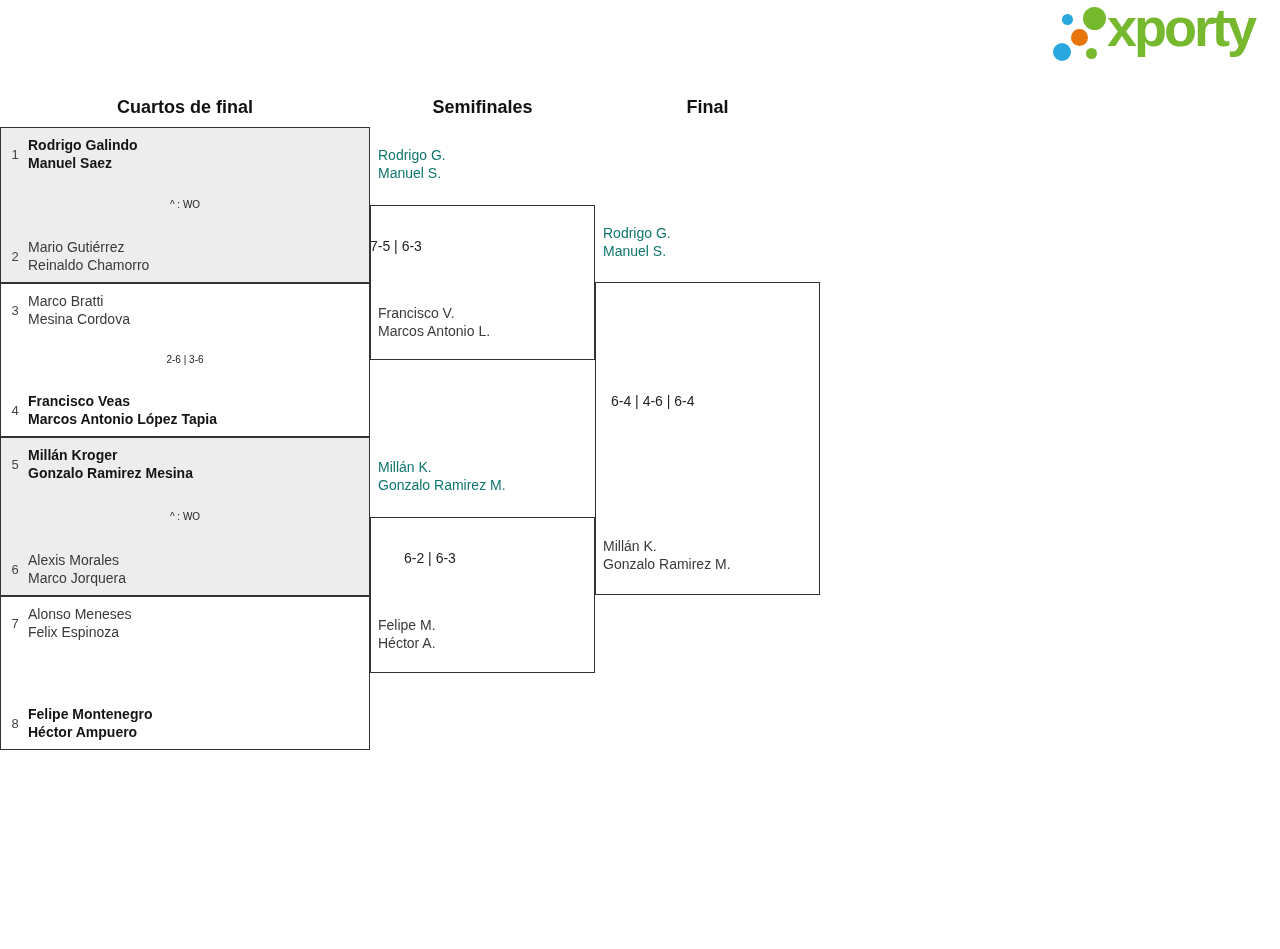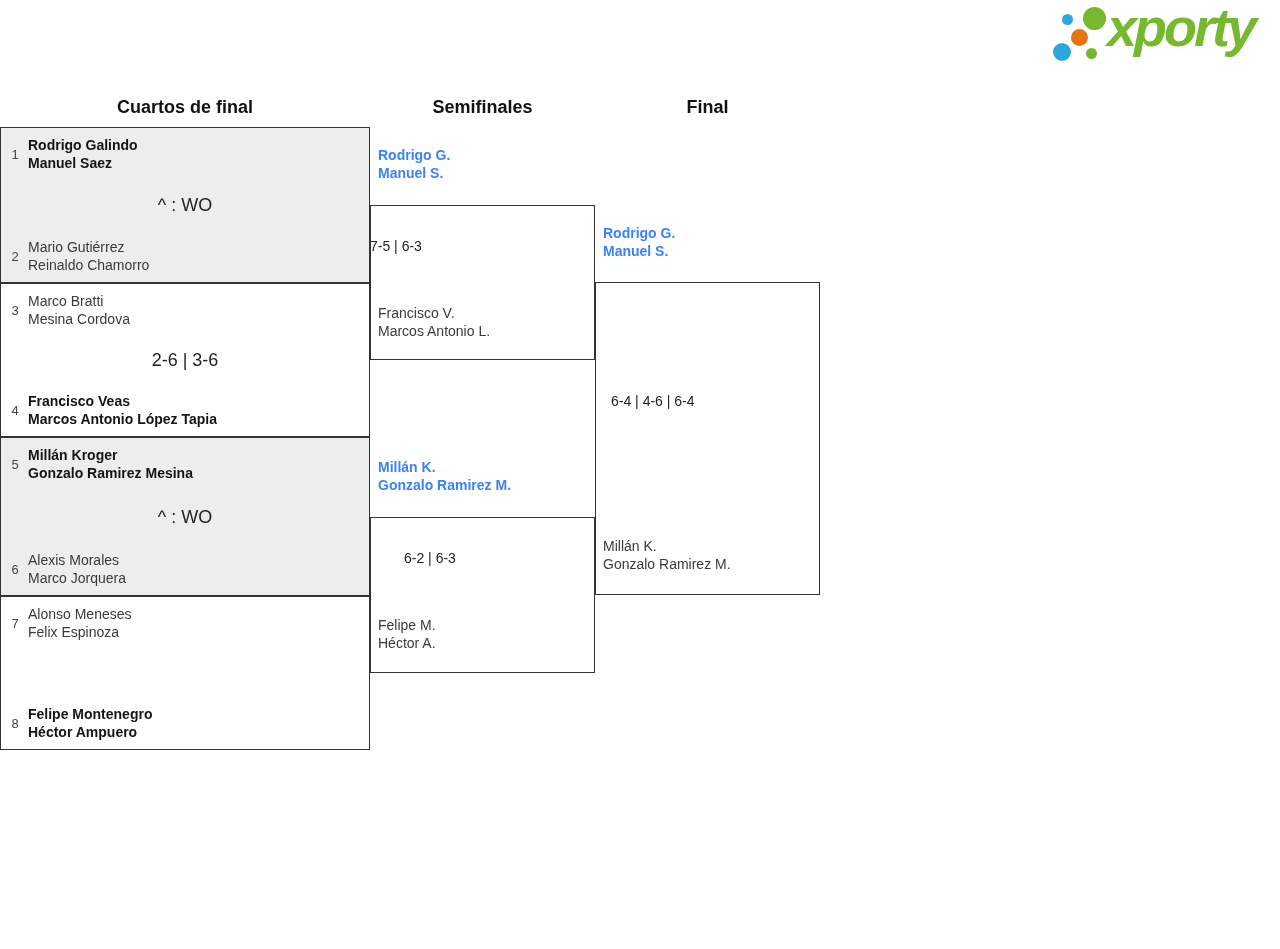--- a/index.html
+++ b/index.html
@@ -4,21 +4,21 @@
 <style>
   html,body{margin:0;padding:0;background:#fff;}
   .page{position:relative;width:1280px;height:949px;background:#fff;
         font-family:"Liberation Sans","DejaVu Sans",sans-serif;color:#141414;overflow:hidden;}
 
   
   .title{position:absolute;left:4px;top:1px;font-size:28px;line-height:32px;
          font-weight:600;letter-spacing:-0.3px;color:#141414;}
 
   
-  .logo{position:absolute;left:1050px;top:2px;width:228px;height:66px;display:block;text-decoration:none;font-style:italic;}
+  .logo{position:absolute;left:1050px;top:2px;width:228px;height:66px;display:block;text-decoration:none;}
   .dot{position:absolute;border-radius:50%;}
   .dot-blue-sm{left:12px;top:12px;width:11px;height:11px;background:var(--logo_blue);}
   .dot-green-lg{left:33px;top:5px;width:23px;height:23px;background:var(--logo_green);}
   .dot-orange{left:21px;top:27px;width:17px;height:17px;background:var(--logo_orange);}
   .dot-blue-lg{left:3px;top:41px;width:18px;height:18px;background:var(--logo_blue);}
   .dot-green-sm{left:36px;top:46px;width:11px;height:11px;background:var(--logo_green);}
   .logo-text{position:absolute;left:57px;top:-8px;font-size:54px;line-height:66px;font-weight:700;
              letter-spacing:-3px;color:var(--logo_green);}
 
   
@@ -30,26 +30,26 @@
 
   
   .qfbox{position:absolute;left:0;width:370px;border:1px solid var(--border);box-sizing:border-box;
          display:flex;flex-direction:column;justify-content:space-between;padding:8px 0;}
   .qfbox.shaded{background:var(--shade);}
   .team-row{display:flex;align-items:center;}
   .seed{width:16px;margin-left:6px;margin-right:5px;text-align:center;
         font-size:13px;color:#444;flex-shrink:0;}
   .team{font-size:14px;line-height:18px;color:var(--muted);}
   .team.winner{font-weight:700;color:#141414;}
-  .score{text-align:center;font-size:18px;line-height:18px;color:#222;}
+  .score{text-align:center;font-size:10px;line-height:18px;color:#222;}
 
   
   .rbox{position:absolute;border:1px solid var(--border);box-sizing:border-box;background:transparent;}
   .rlabel{position:absolute;font-size:14px;line-height:18px;color:var(--muted);}
-  .rlabel.winner{font-weight:700;color:#3b82f6;}
+  .rlabel.winner{font-weight:400;color:#0f766e;}
   .rscore{position:absolute;width:256px;text-align:left;font-size:14px;line-height:16px;color:#222;}
 </style>
 </head>
 <body>
 
 <div class="page">
 
 
   <a class="logo">
     <span class="dot dot-blue-sm"></span>

